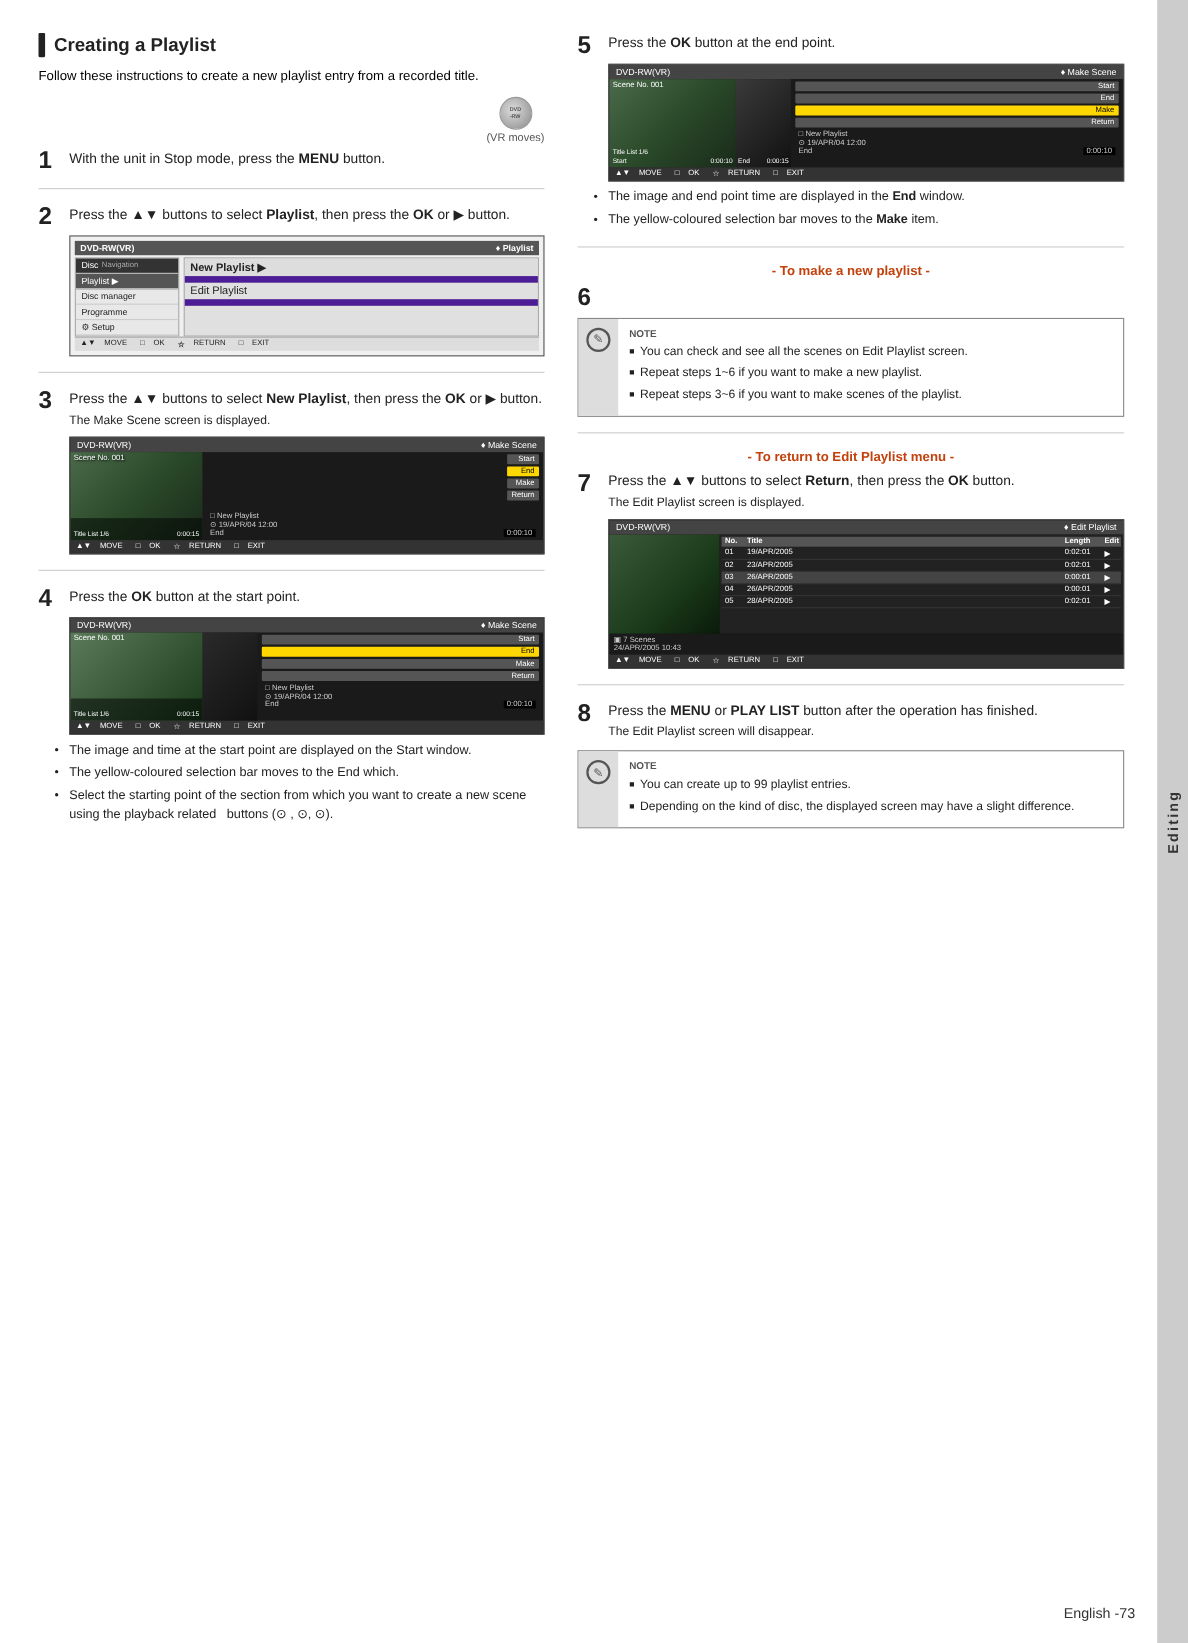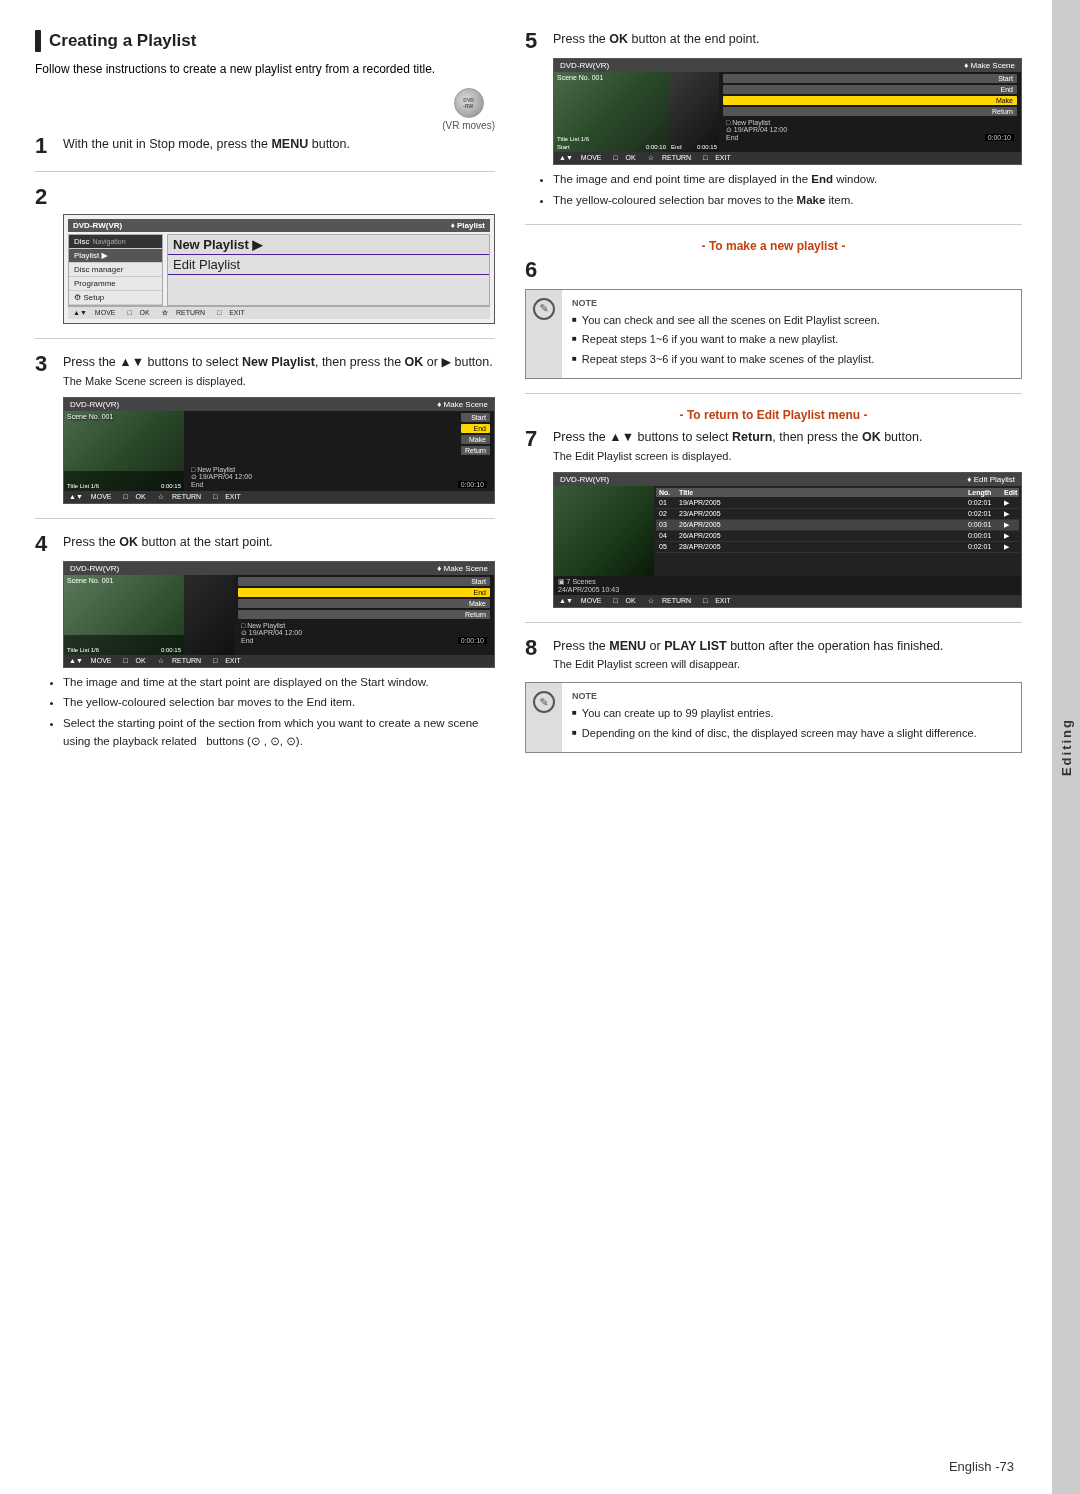--- a/index.html
+++ b/index.html
@@ -212,22 +212,22 @@
     }
     .screen-sub-panel {
       flex: 1;
       border: 1px solid #aaa;
       background: #e0e0e0;
       display: flex;
       flex-direction: column;
     }
     .screen-sub-item {
       padding: 2px 5px;
-      font-size: 13px;
-      border-bottom: 1px solid #4c1d95;
+      font-size: 10px;
+      border-bottom: 6px solid #4c1d95;
     }
     .screen-sub-item.highlighted {
       background: #ddd;
       font-weight: bold;
     }
     .screen-footer {
       display: flex;
       gap: 8px;
       padding: 2px 5px;
       background: #ddd;
@@ -467,21 +467,21 @@
       gap: 8px;
       padding: 2px 5px;
       background: #333;
       font-size: 7px;
     }
 
     
     .page-number {
       position: absolute;
       bottom: 20px;
-      right: 66px;
+      right: 48px;
       font-size: 13px;
       color: #333;
     }
   </style>
 </head>
 <body>
 
 <div class="page-container">
   <div class="main-content">
 
@@ -511,20 +511,23 @@
             With the unit in Stop mode, press the <b>MENU</b> button.
           </span>
         </div>
       </div>
 
       <hr class="step-divider">
 
       <div class="step">
         <div class="step-header">
           <span class="step-num">2</span>
+          <span class="step-text">
+            Press the ▲▼ buttons to select <b>Playlist</b>, then press the <b>OK</b> or ▶ button.
+          </span>
         </div>
 
         <div class="screen-mockup">
           <div class="screen-header">
             <span>DVD-RW(VR)</span>
             <span>♦ Playlist</span>
           </div>
           <div class="screen-body">
             <div class="screen-menu">
               <div class="screen-menu-item active">
@@ -635,21 +638,21 @@
               </div>
             </div>
           </div>
           <div class="ms-footer">
             <span style="color:#fff;">▲▼</span> MOVE &nbsp;<span style="color:#fff;">□</span> OK &nbsp;<span style="color:#fff;">☆</span> RETURN &nbsp;<span style="color:#fff;">□</span> EXIT
           </div>
         </div>
 
         <ul class="bullet-list">
           <li>The image and time at the start point are displayed on the Start window.</li>
-          <li>The yellow-coloured selection bar moves to the End item.</li>
+          <li>The yellow-coloured selection bar moves to the End which.</li>
           <li>Select the starting point of the section from which you want to create a new scene using the playback related &nbsp; buttons (⊙ , ⊙, ⊙).</li>
         </ul>
       </div>
 
     </div>
 
     <div class="right-col">
 
       <div class="step">
         <div class="step-header">

